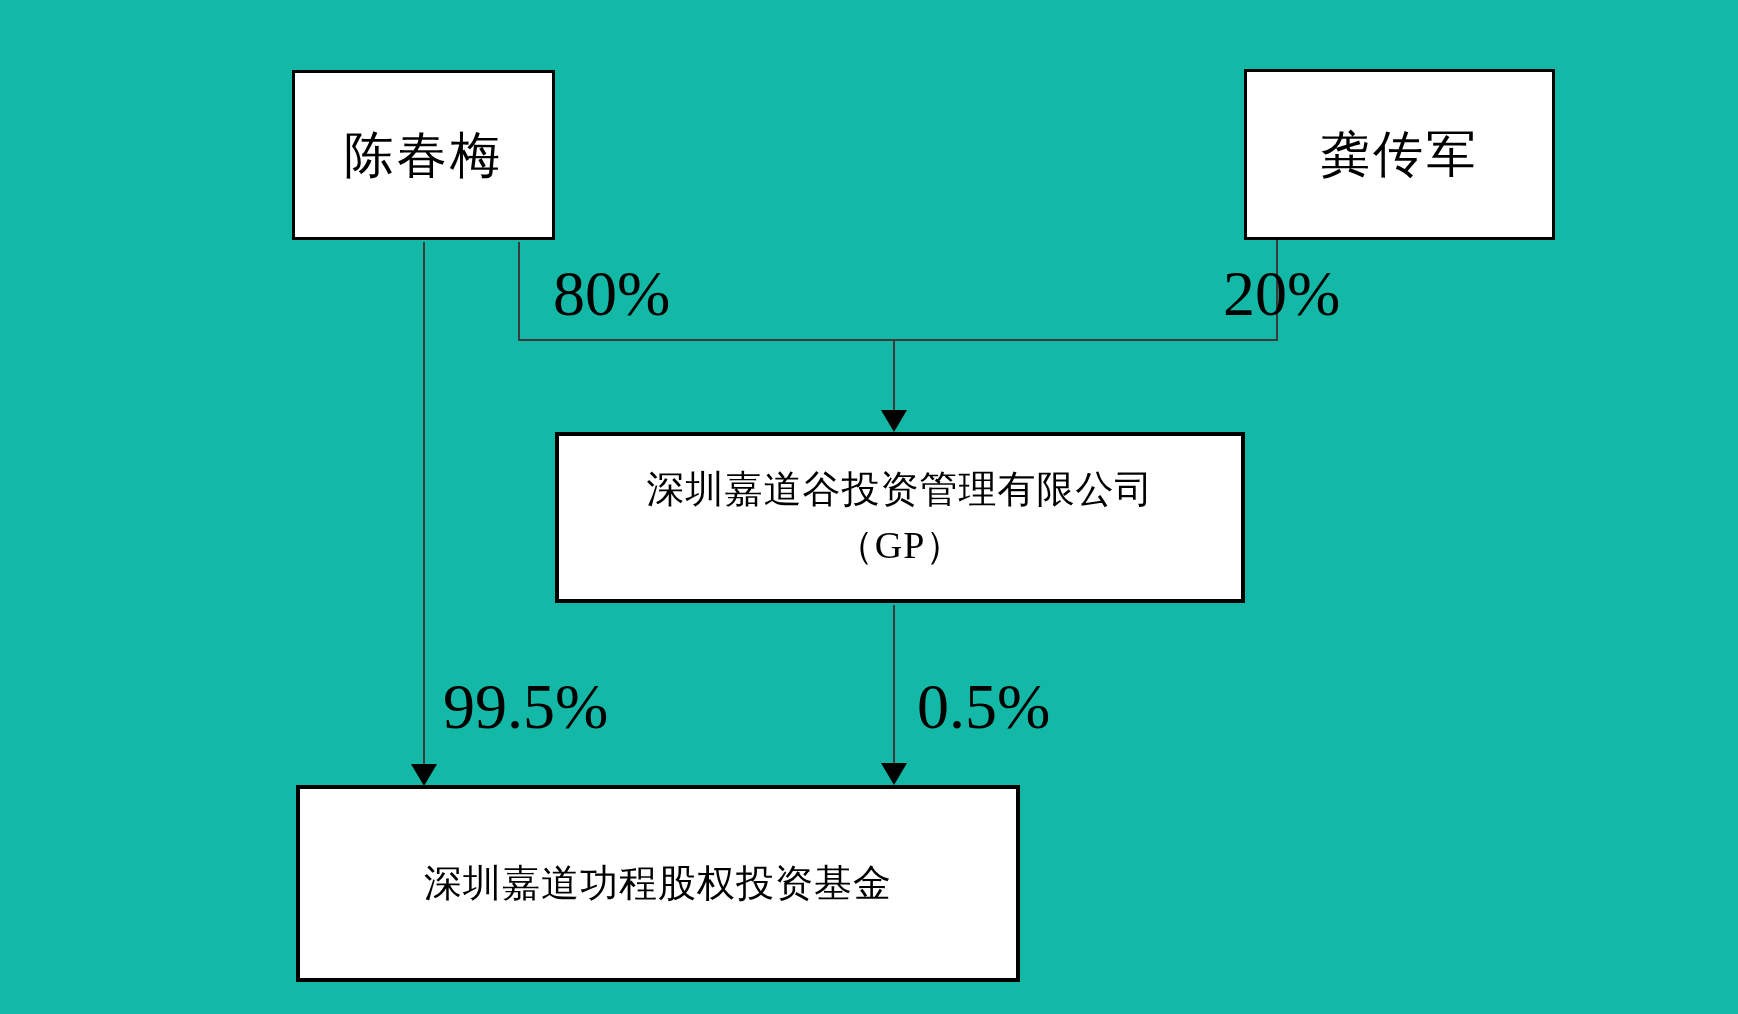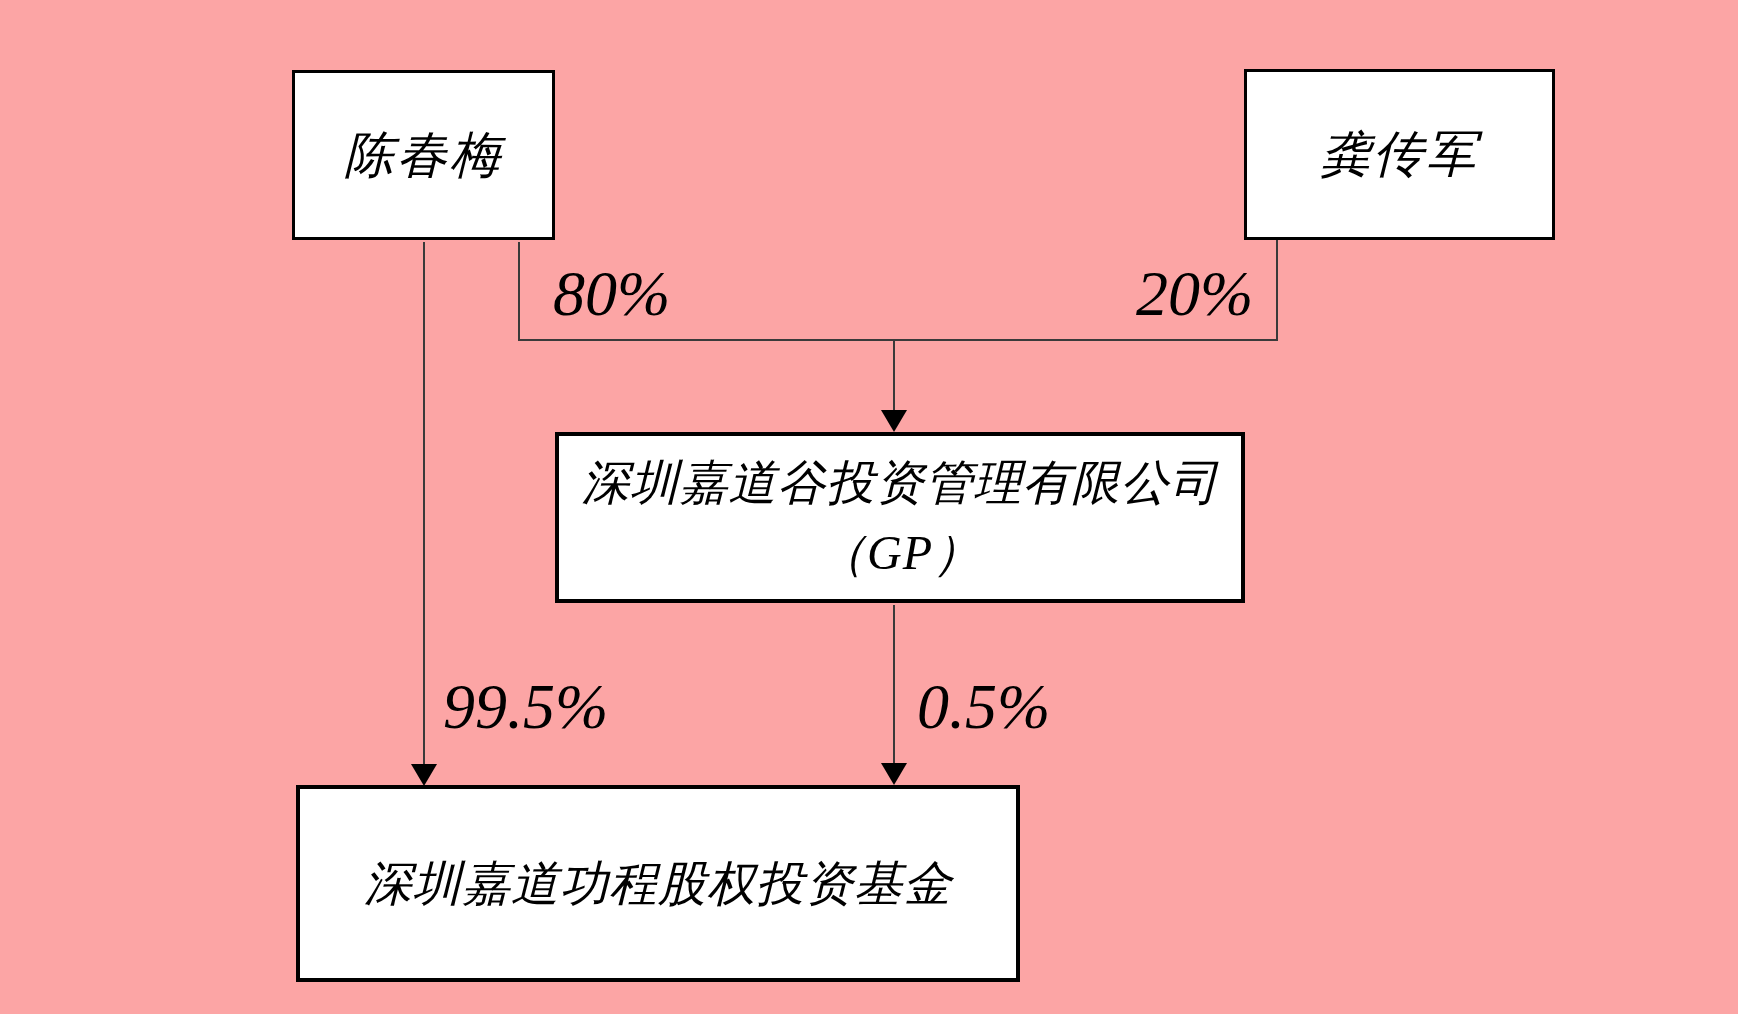--- a/index.html
+++ b/index.html
@@ -1,39 +1,38 @@
 <!DOCTYPE html>
 <html><head>
 <meta charset="utf-8">
 <style>
   html,body{margin:0;padding:0;background:#ffffff;}
   .canvas{
     position:relative;
     width:1738px;
     height:1014px;
-    background:#fca5a5;
+    background:#14b8a6;
     font-family:"Liberation Serif","DejaVu Serif",serif;
     color:#000000;
     overflow:hidden;
-    font-style:italic;
   }
   .box{
     position:absolute;
     box-sizing:border-box;
     border:3px solid #000000;
     background:#ffffff;
     display:flex;
     flex-direction:column;
     align-items:center;
     justify-content:center;
     text-align:center;
   }
   .box.thick{border-width:4px;}
   .name-label{font-size:50px;letter-spacing:3px;white-space:nowrap;}
-  .org-line{font-size:48px;letter-spacing:1px;line-height:1.45;white-space:nowrap;}
+  .org-line{font-size:38px;letter-spacing:1px;line-height:1.45;white-space:nowrap;}
   .vline{position:absolute;width:2px;background:#3a3a3a;}
   .hline{position:absolute;height:2px;background:#3a3a3a;}
   .arrowhead{
     position:absolute;
     width:0;height:0;
     border-left:13px solid transparent;
     border-right:13px solid transparent;
     border-top:22px solid #000000;
   }
   .pct-label{
@@ -65,21 +64,21 @@
   </div>
 
   <div class="vline" style="left:423px;top:242px;height:524px;"></div>
   <div class="arrowhead" style="left:411px;top:764px;"></div>
   <div class="pct-label" style="left:443px;top:670px;">99.5%</div>
 
   <div class="vline" style="left:518px;top:242px;height:98px;"></div>
   <div class="pct-label" style="left:553px;top:257px;">80%</div>
 
   <div class="vline" style="left:1276px;top:240px;height:100px;"></div>
-  <div class="pct-label" style="left:1136px;top:257px;">20%</div>
+  <div class="pct-label" style="left:1223px;top:257px;">20%</div>
 
   <div class="hline" style="left:518px;top:339px;width:760px;"></div>
 
   <div class="vline" style="left:893px;top:340px;height:72px;"></div>
   <div class="arrowhead" style="left:881px;top:410px;"></div>
 
   <div class="vline" style="left:893px;top:605px;height:160px;"></div>
   <div class="arrowhead" style="left:881px;top:763px;"></div>
   <div class="pct-label" style="left:917px;top:670px;">0.5%</div>
 

